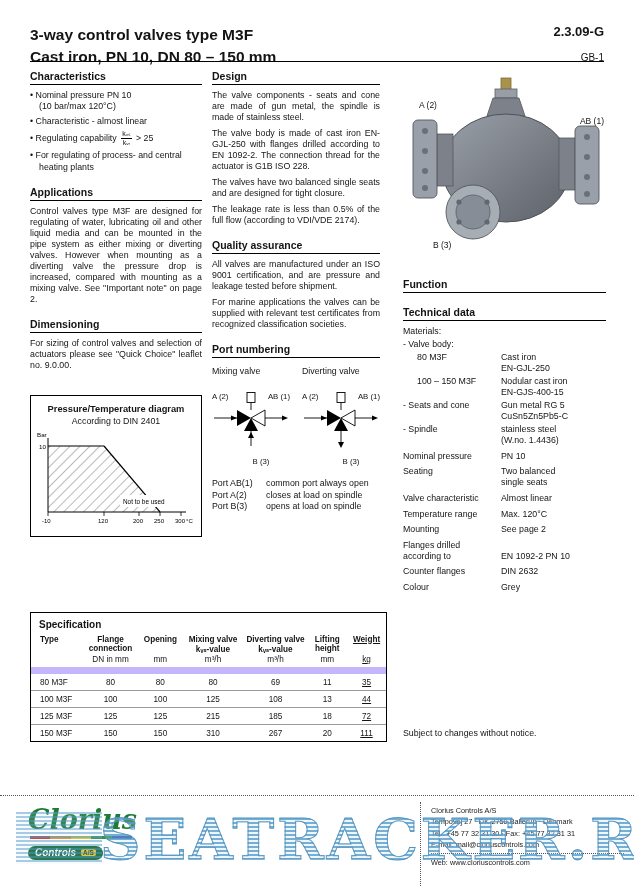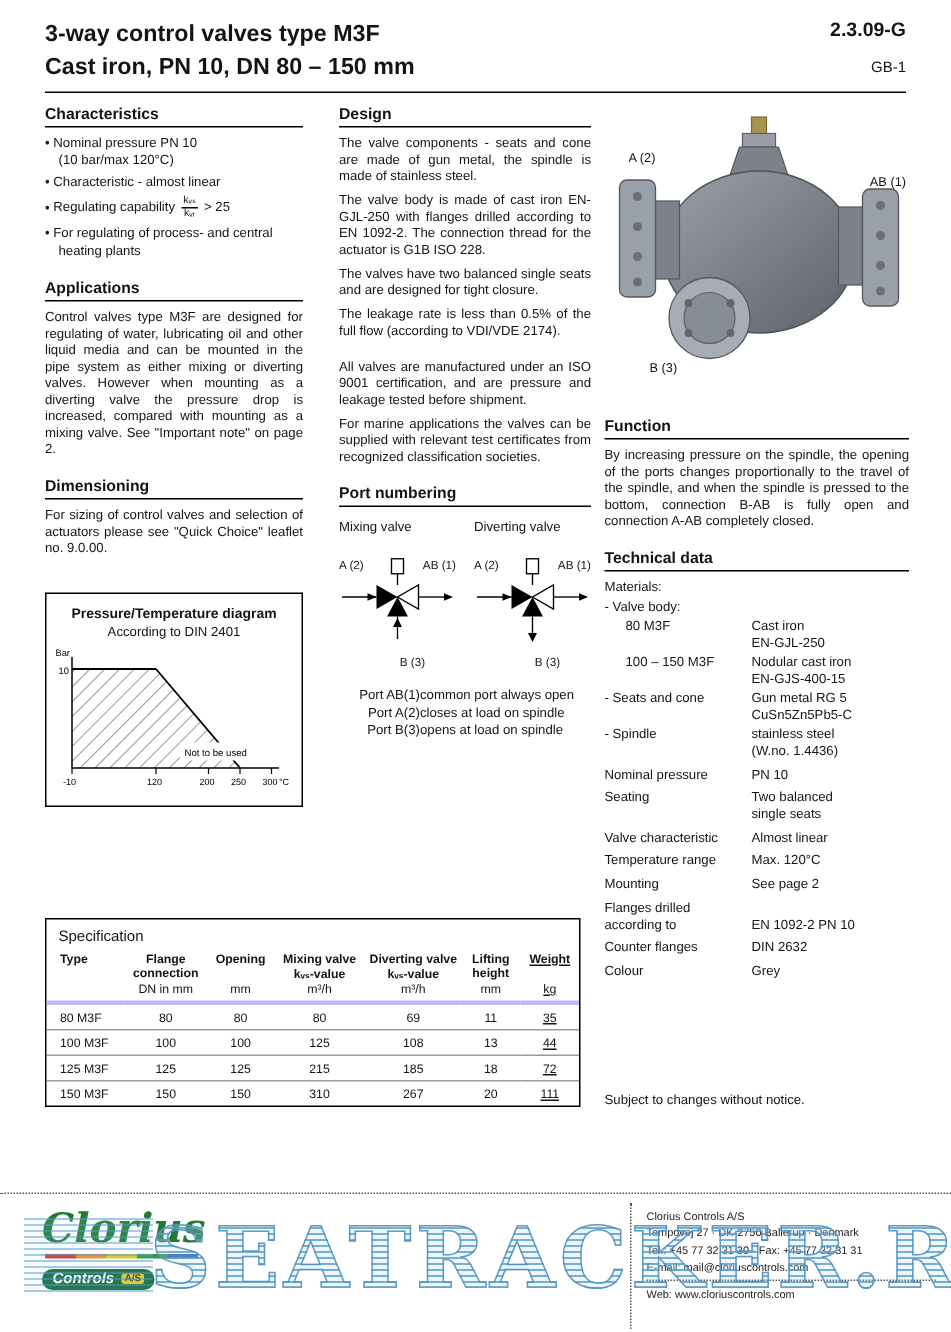--- a/index.html
+++ b/index.html
@@ -1,31 +1,31 @@
 <!DOCTYPE html>
 <html><head>
 <meta charset="utf-8">
 <style>
   * { box-sizing: border-box; }
   body { margin:0; background:#d9d9d9; }
   .page { position:relative; width:634px; height:888px; margin:0 auto; background:#fff;
           overflow:hidden; font-family:"Liberation Sans","DejaVu Sans",sans-serif; color:#141414; }
 
   
-  .header { position:absolute; left:30px; top:12px; width:574px; display:flex; justify-content:space-between; }
+  .header { position:absolute; left:30px; top:24px; width:574px; display:flex; justify-content:space-between; }
   .title-line { font-size:15.5px; font-weight:bold; line-height:1.4; }
   .doc-block { text-align:right; }
   .doc-number { font-size:13px; font-weight:bold; }
   .doc-lang { font-size:10px; margin-top:13px; }
   .header-rule { position:absolute; left:30px; width:574px; top:61px; border-top:1.5px solid #000; }
 
   
   .col { position:absolute; top:70px; }
   .col1 { left:30px; width:172px; }
-  .col2 { left:226px; width:168px; }
+  .col2 { left:212px; width:168px; }
   .col3 { left:403px; width:203px; }
 
   h3.sec { font-size:10.5px; font-weight:bold; margin:0 0 5px 0; padding-bottom:2px; border-bottom:1px solid #000; }
   .section { margin-bottom:13px; }
   p.body { font-size:8.8px; line-height:1.25; margin:0 0 5px 0; text-align:justify; }
   .pre { white-space:pre-line; }
 
   ul.bullets { margin:2px 0 0 0; padding:0; list-style:none; font-size:8.8px; line-height:1.3; }
   ul.bullets li { padding-left:9px; text-indent:-9px; margin-bottom:3px; }
   ul.bullets li::before { content:"•  "; }
@@ -42,45 +42,45 @@
   .vd-row { display:flex; gap:12px; margin-top:8px; }
   .valve-diagram { width:78px; }
   .vd-title { font-size:8.8px; margin-bottom:4px; }
   .vd-box { position:relative; height:88px; }
   .vd-box svg { position:absolute; left:0; top:12px; }
   .vd-a, .vd-ab, .vd-b { position:absolute; font-size:7.8px; }
   .vd-a { left:0; top:12px; }
   .vd-ab { right:0; top:12px; }
   .vd-b { left:52%; bottom:2px; }
   .port-legend { margin-top:10px; font-size:8.8px; line-height:1.35; }
-  .legend-row { display:flex;text-align:right; }
+  .legend-row { display:flex; }
   .legend-port { width:54px; flex:none; }
 
   
   .photo-wrap { position:relative; height:208px; }
   .photo-wrap svg { position:absolute; left:8px; top:6px; }
   .ph-a  { position:absolute; left:16px;  top:30px;  font-size:8.5px; }
   .ph-ab { position:absolute; right:2px;  top:46px;  font-size:8.5px; }
   .ph-b  { position:absolute; left:30px;  top:170px; font-size:8.5px; }
 
   
   .tech-row { display:flex; margin-bottom:2.5px; font-size:8.8px; line-height:1.22; }
   .tech-label { width:98px; flex:none; }
   .tech-row.indent .tech-label { padding-left:14px; }
   .tech-row.gap { margin-bottom:5px; }
   .tech-row.align-end { align-items:flex-end; }
 
   .subject-note { position:absolute; left:403px; top:728px; font-size:8.8px; }
 
   
   .spec { position:absolute; left:30px; top:612px; width:357px; border:1px solid #000; }
-  .spec-title { font-size:10px; font-weight:normal; padding:6px 8px 3px 8px; }
+  .spec-title { font-size:10px; font-weight:bold; padding:6px 8px 3px 8px; }
   .spec table { width:100%; border-collapse:collapse; }
   .spec th, .spec td { font-size:8.2px; padding:1.5px 2px; text-align:center; vertical-align:top; }
-  .spec thead { border-bottom:3px solid #c4b5fd; }
+  .spec thead { border-bottom:7px solid #c4b5fd; }
   .spec thead tr.units th { font-weight:normal; padding-top:0; padding-bottom:3px; }
   .spec tbody td { padding:4px 2px 3px 2px; }
   .spec tbody tr { border-bottom:1px solid #9a9a9a; }
   .spec tbody tr:last-child { border-bottom:none; }
   .spec th:nth-child(1), .spec td:nth-child(1) { text-align:left; padding-left:9px; width:52px; }
   .spec th:nth-child(2), .spec td:nth-child(2) { width:56px; }
   .spec th:nth-child(3), .spec td:nth-child(3) { width:44px; }
   .spec th:nth-child(4), .spec td:nth-child(4) { width:62px; }
   .spec th:nth-child(5), .spec td:nth-child(5) { width:64px; }
   .spec th:nth-child(6), .spec td:nth-child(6) { width:40px; }
@@ -190,20 +190,21 @@
   <div class="col col2">
     <div class="section">
       <h3 class="sec">Design</h3>
       <p class="body">The valve components - seats and cone are made of gun metal, the spindle is made of stainless steel.</p>
       <p class="body">The valve body is made of cast iron EN-GJL-250 with flanges drilled according to EN 1092-2. The connection thread for the actuator is G1B ISO 228.</p>
       <p class="body">The valves have two balanced single seats and are designed for tight closure.</p>
       <p class="body">The leakage rate is less than 0.5% of the full flow (according to VDI/VDE 2174).</p>
     </div>
 
     <div class="section">
+      <h3 class="sec">Quality assurance</h3>
       <p class="body">All valves are manufactured under an ISO 9001 certification, and are pressure and leakage tested before shipment.</p>
       <p class="body">For marine applications the valves can be supplied with relevant test certificates from recognized classification societies.</p>
     </div>
 
     <div class="section">
       <h3 class="sec">Port numbering</h3>
 
       <div class="vd-row">
         <div class="valve-diagram">
           <div class="vd-title">Mixing valve</div>
@@ -299,21 +300,20 @@
         <circle cx="48" cy="146" r="2.6" fill="#62666e"></circle>
         <circle cx="76" cy="146" r="2.6" fill="#62666e"></circle>
       </svg>
       <span class="ph-a">A (2)</span>
       <span class="ph-ab">AB (1)</span>
       <span class="ph-b">B (3)</span>
     </div>
 
     <div class="section">
       <h3 class="sec">Function</h3>
-      <p class="body">By increasing pressure on the spindle, the opening of the ports changes proportionally to the travel of the spindle, and when the spindle is pressed to the bottom, connection B-AB is fully open and connection A-AB completely closed.</p>
     </div>
 
     <div class="section">
       <h3 class="sec">Technical data</h3>
       <div class="tech-row">
         <span class="tech-label pre">Materials:</span>
         <span class="tech-value pre"></span>
       </div>
       <div class="tech-row">
         <span class="tech-label pre">- Valve body:</span>

